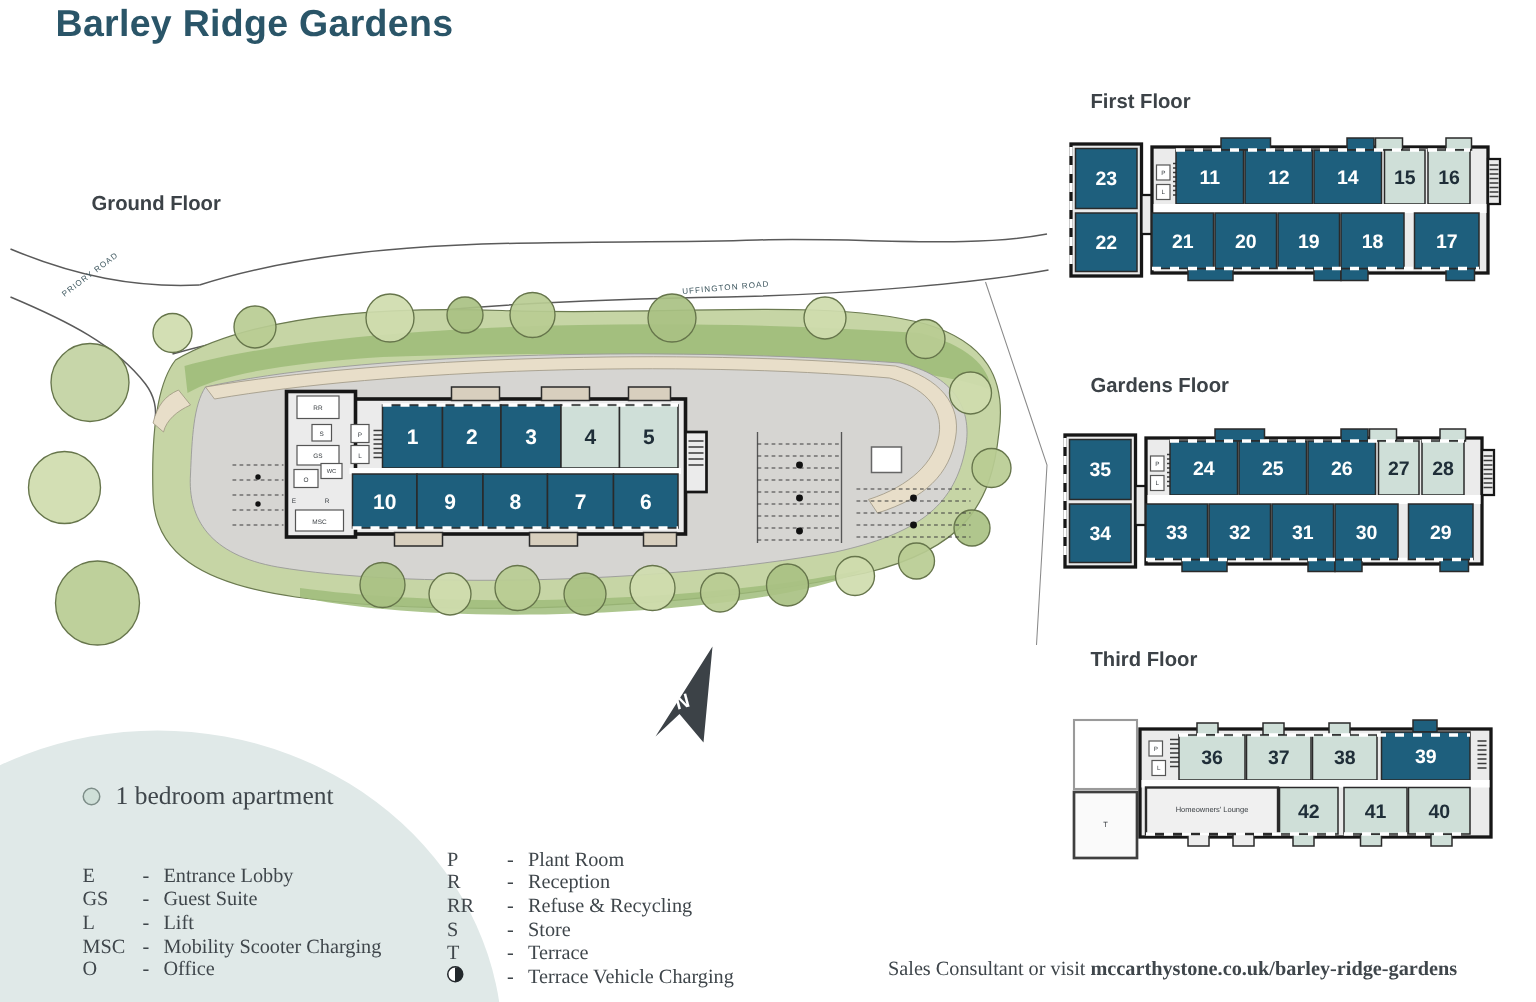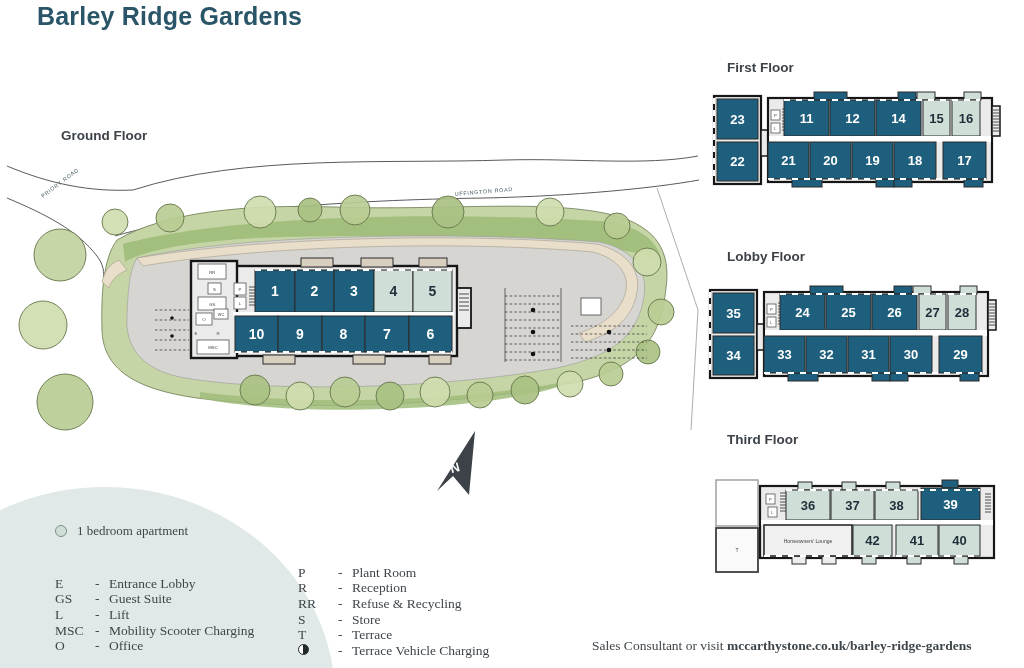--- a/index.html
+++ b/index.html
@@ -8,21 +8,21 @@
   .abs{position:absolute;}
   #title{left:37px;top:2px;font-size:25px;font-weight:700;color:#2a5568;letter-spacing:.2px;}
   .floor-heading{font-size:13.5px;font-weight:600;color:#3c4247;text-align:right;}
   #blob{left:-125px;top:487px;width:460px;height:420px;border-radius:50%;z-index:0;}
   .serif{font-family:"Liberation Serif",serif;color:#3f464b;}
   #legend{left:55px;top:520px;z-index:2;}
   .legend-row{display:flex;align-items:center;height:22px;}
   .dot{width:10px;height:10px;border-radius:50%;margin-right:10px;flex:0 0 auto;}
   .dot-1bed{border:1px solid #7d8d88;}
   .dot-2bed{border:1px solid #1e5f7d;}
-  .legend-label{font-family:"Liberation Serif",serif;font-size:13px;color:#3f464b;}
+  .legend-label{font-family:"Liberation Serif",serif;font-size:17px;color:#3f464b;}
   .keycol{z-index:2;font-family:"Liberation Serif",serif;font-size:13.5px;color:#3f464b;}
   #key1{left:55px;top:576px;}
   #key2{left:298px;top:565px;}
   .key-row{display:flex;height:15.6px;align-items:center;}
   .key-abbr{width:40px;}
   .key-dash{width:14px;}
   #ev-icon{width:9px;height:9px;border-radius:50%;border:1px solid #23282c;
            background:linear-gradient(90deg,#fff 46%,#23282c 46%);display:inline-block;}
   #footer{left:592px;top:621px;width:420px;font-size:13.5px;line-height:16.5px;}
   #footer b{font-weight:700;}
@@ -42,21 +42,21 @@
   .roadlbl{font-family:"Liberation Sans",sans-serif;font-size:5.4px;letter-spacing:.7px;fill:#3d565e;}
 </style>
 </head>
 <body>
 
 <div id="blob" class="abs" style="background: rgb(224, 233, 232);"></div>
 
 <div id="title" class="abs" style="color: rgb(42, 85, 104);">Barley Ridge Gardens</div>
 <div class="abs floor-heading" style="left:61px;top:104px;margin-top:24px;">Ground Floor</div>
 <div class="abs floor-heading" style="left:727px;top:60px;">First Floor</div>
-<div class="abs floor-heading" style="left:727px;top:249px;">Lobby Floor</div>
+<div class="abs floor-heading" style="left:727px;top:249px;">Gardens Floor</div>
 <div class="abs floor-heading" style="left:727px;top:432px;">Third Floor</div>
 
 <svg style="left:5px;top:140px;" width="695" height="295" viewBox="0 0 695 295">
 
   <g>
     <path class="road" d="M2,26 C45,44 85,52 128,50"></path>
     <path class="road" d="M2,58 C40,74 72,90 92,116 C98,124 100,132 98,142"></path>
     <path class="road" d="M128,50 C240,14 380,24 500,20 C570,18 640,26 693,16"></path>
     <path class="road" d="M110,96 C200,70 340,60 480,58 C570,56 650,48 694,40"></path>
     <path class="road" style="stroke-width:.7;stroke:#8a8a8a" d="M652,48 L693,170 L686,290"></path>

